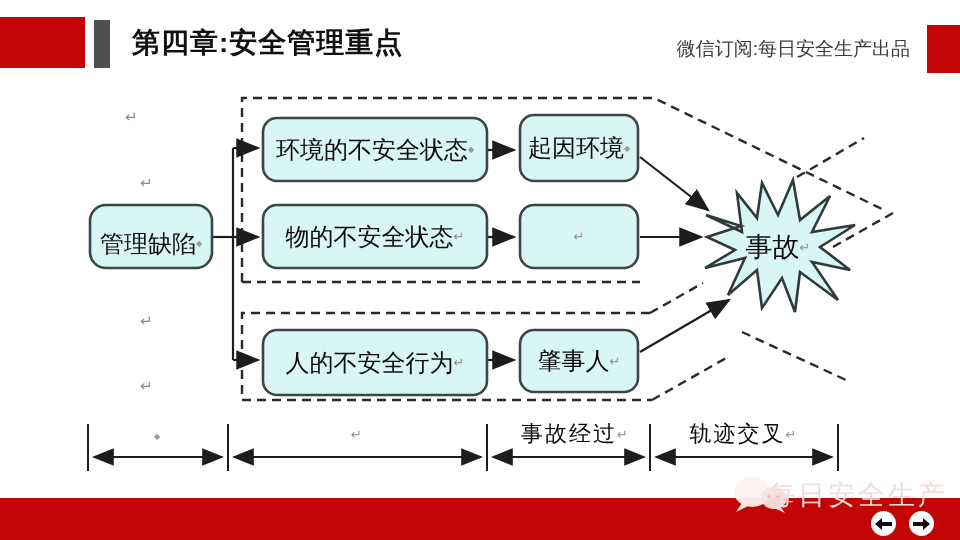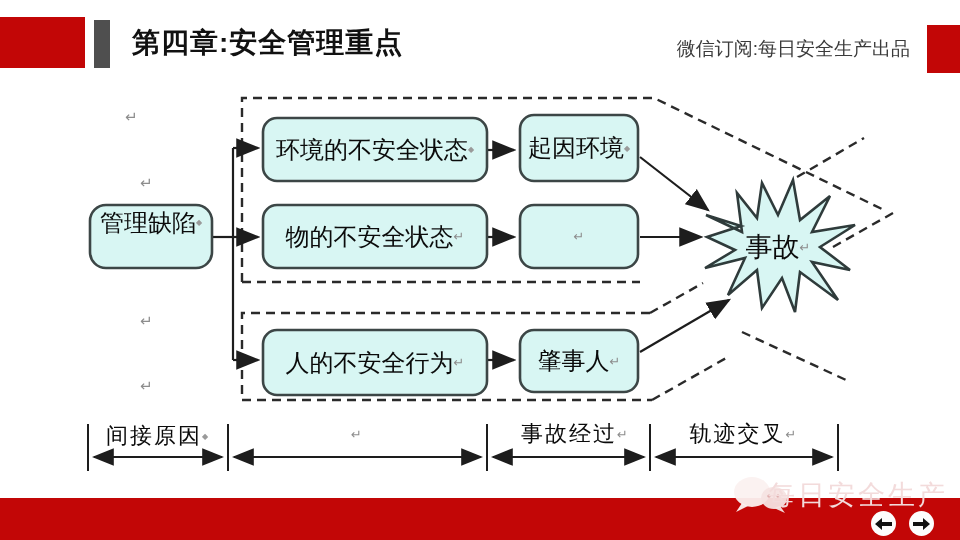--- a/index.html
+++ b/index.html
@@ -99,21 +99,21 @@
       <path d="M487,424 L487,471"></path>
       <path d="M650,424 L650,471"></path>
       <path d="M838,424 L838,471"></path>
       <path d="M94,457  L222,457" marker-start="url(#ahs)" marker-end="url(#ah)"></path>
       <path d="M234,457 L481,457" marker-start="url(#ahs)" marker-end="url(#ah)"></path>
       <path d="M493,457 L644,457" marker-start="url(#ahs)" marker-end="url(#ah)"></path>
       <path d="M656,457 L832,457" marker-start="url(#ahs)" marker-end="url(#ah)"></path>
     </g>
   </svg>
 
-  <div class="abs lbl box-lbl" style="left:90px;top:191px;width:122px;height:63px">
+  <div class="abs lbl box-lbl" style="left:90px;top:212px;width:122px;height:63px">
     <span>管理缺陷</span>
       <span class="anchor-mark">◆</span>
   </div>
 
   <div class="abs lbl box-lbl" style="left:263px;top:118px;width:224px;height:63px">
     <span>环境的不安全状态</span>
       <span class="anchor-mark">◆</span>
   </div>
   <div class="abs lbl box-lbl" style="left:520px;top:115px;width:118px;height:66px">
     <span>起因环境</span>
@@ -136,21 +136,20 @@
     <span>肇事人</span>
       <span class="mark">↵</span>
   </div>
 
   <div class="abs lbl" style="left:718px;top:225px;width:120px;height:44px;font-size:27px">
     <span>事故</span>
       <span class="mark">↵</span>
   </div>
 
   <div class="abs lbl axis-lbl" style="left:88px;top:423px;width:140px;height:26px">
-    <span>间接原因</span>
       <span class="anchor-mark">◆</span>
   </div>
   <div class="abs lbl axis-lbl" style="left:228px;top:421px;width:259px;height:26px">
       <span class="mark">↵</span>
   </div>
   <div class="abs lbl axis-lbl" style="left:487px;top:421px;width:177px;height:26px">
     <span>事故经过</span>
       <span class="mark">↵</span>
   </div>
   <div class="abs lbl axis-lbl" style="left:650px;top:421px;width:188px;height:26px">

